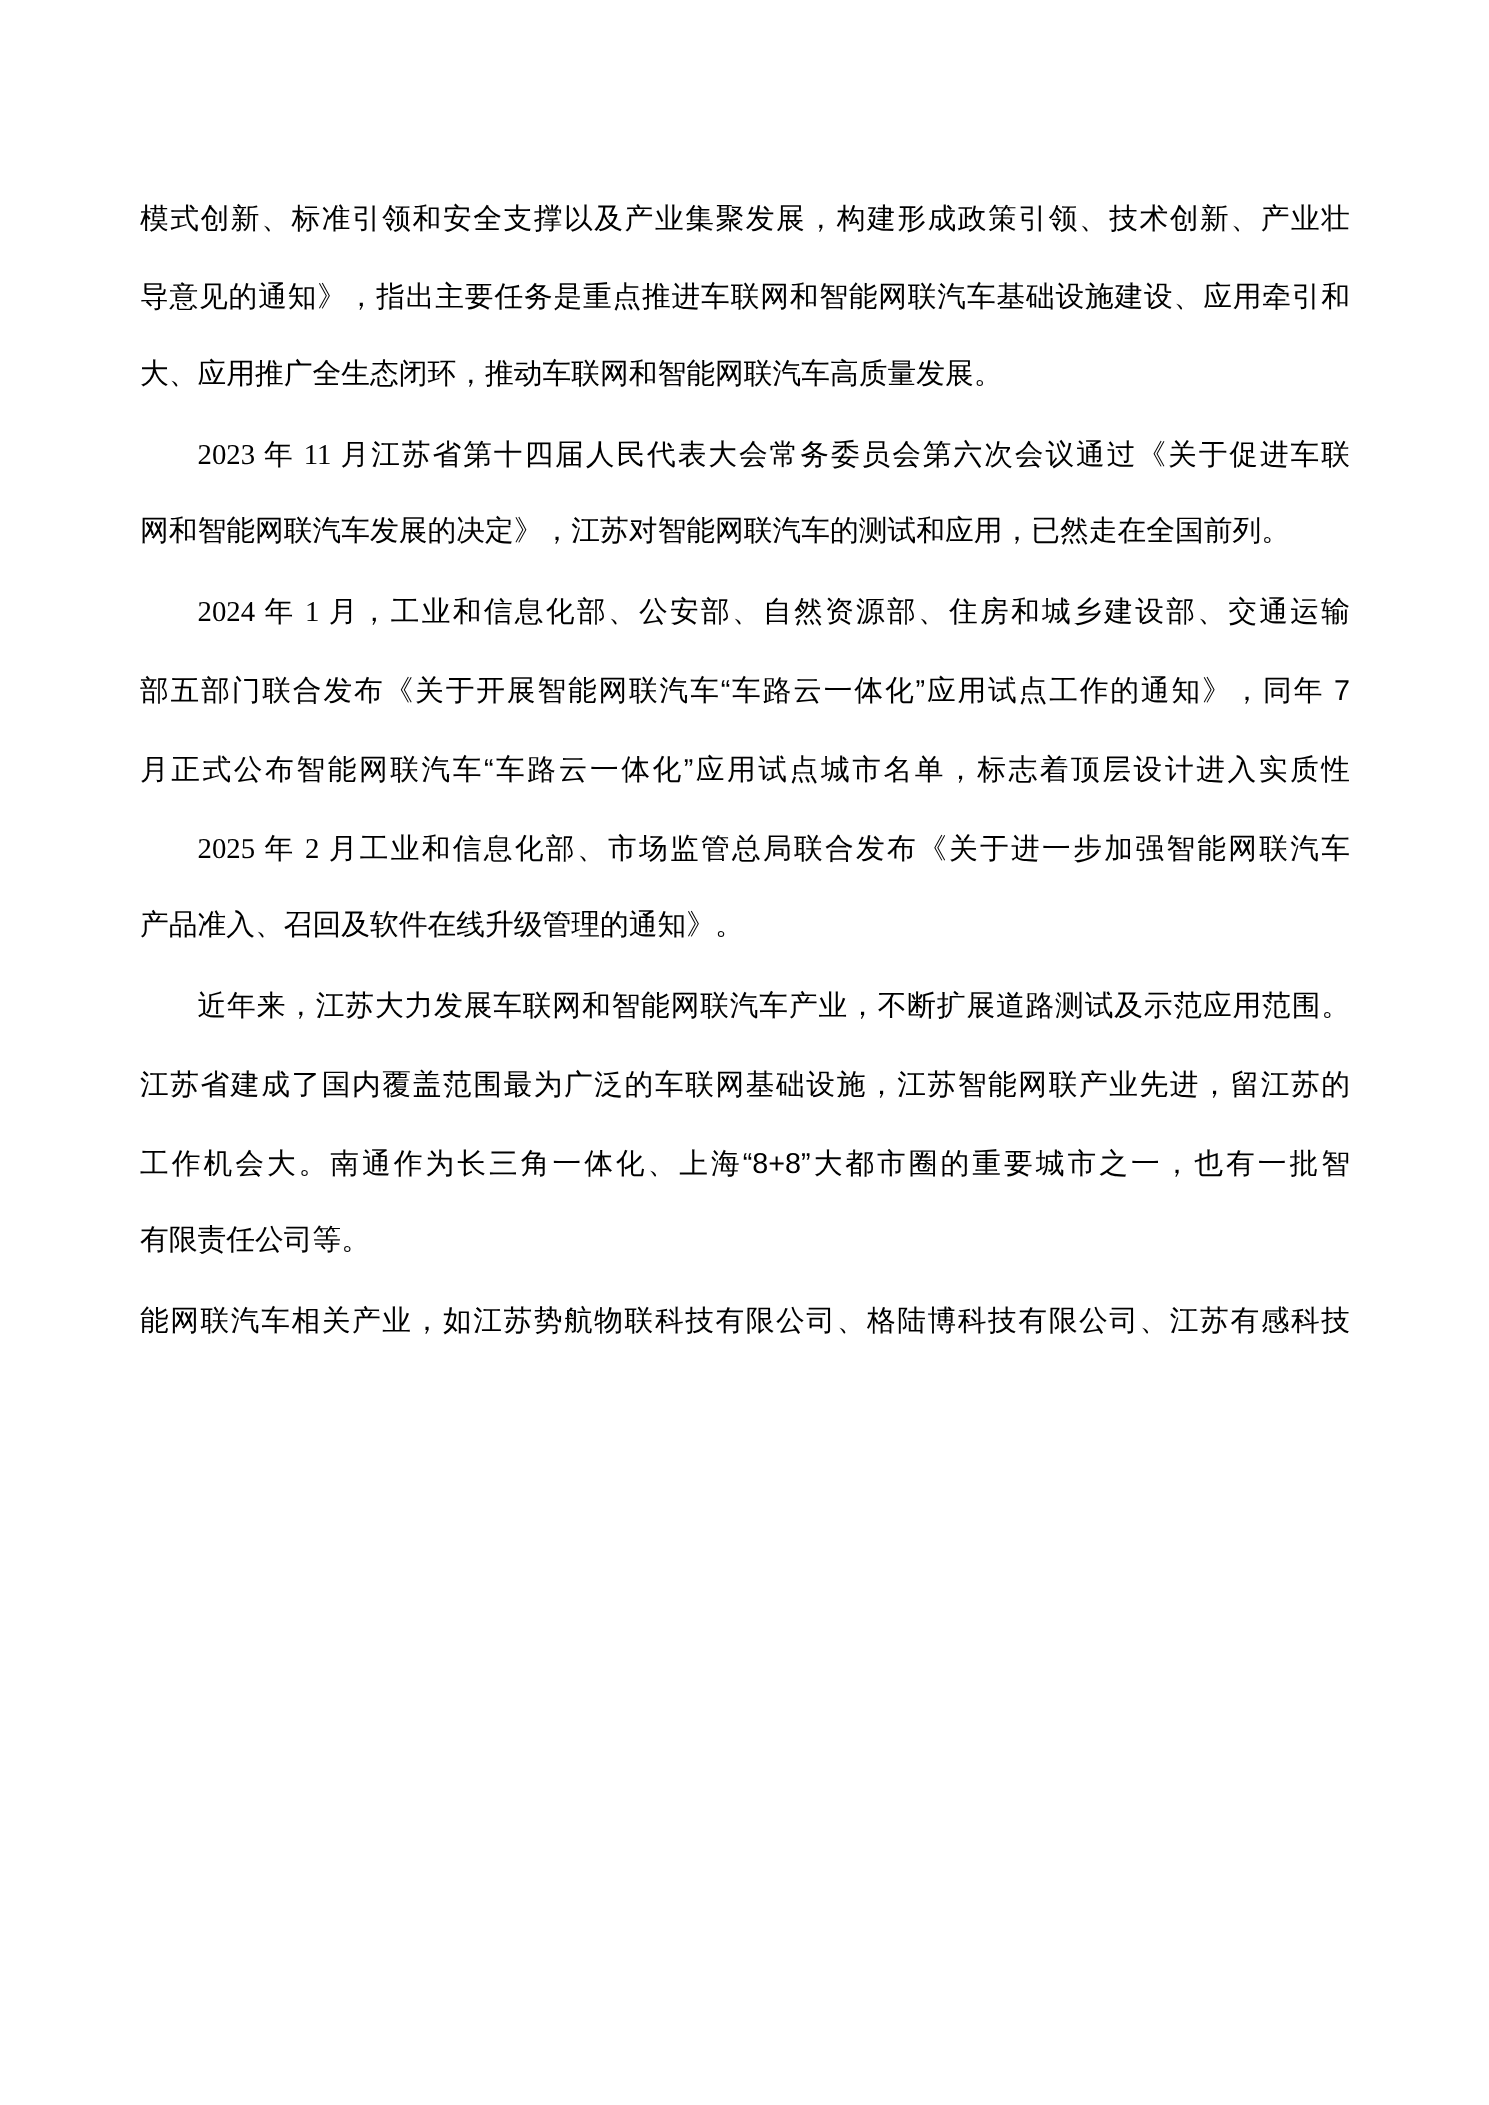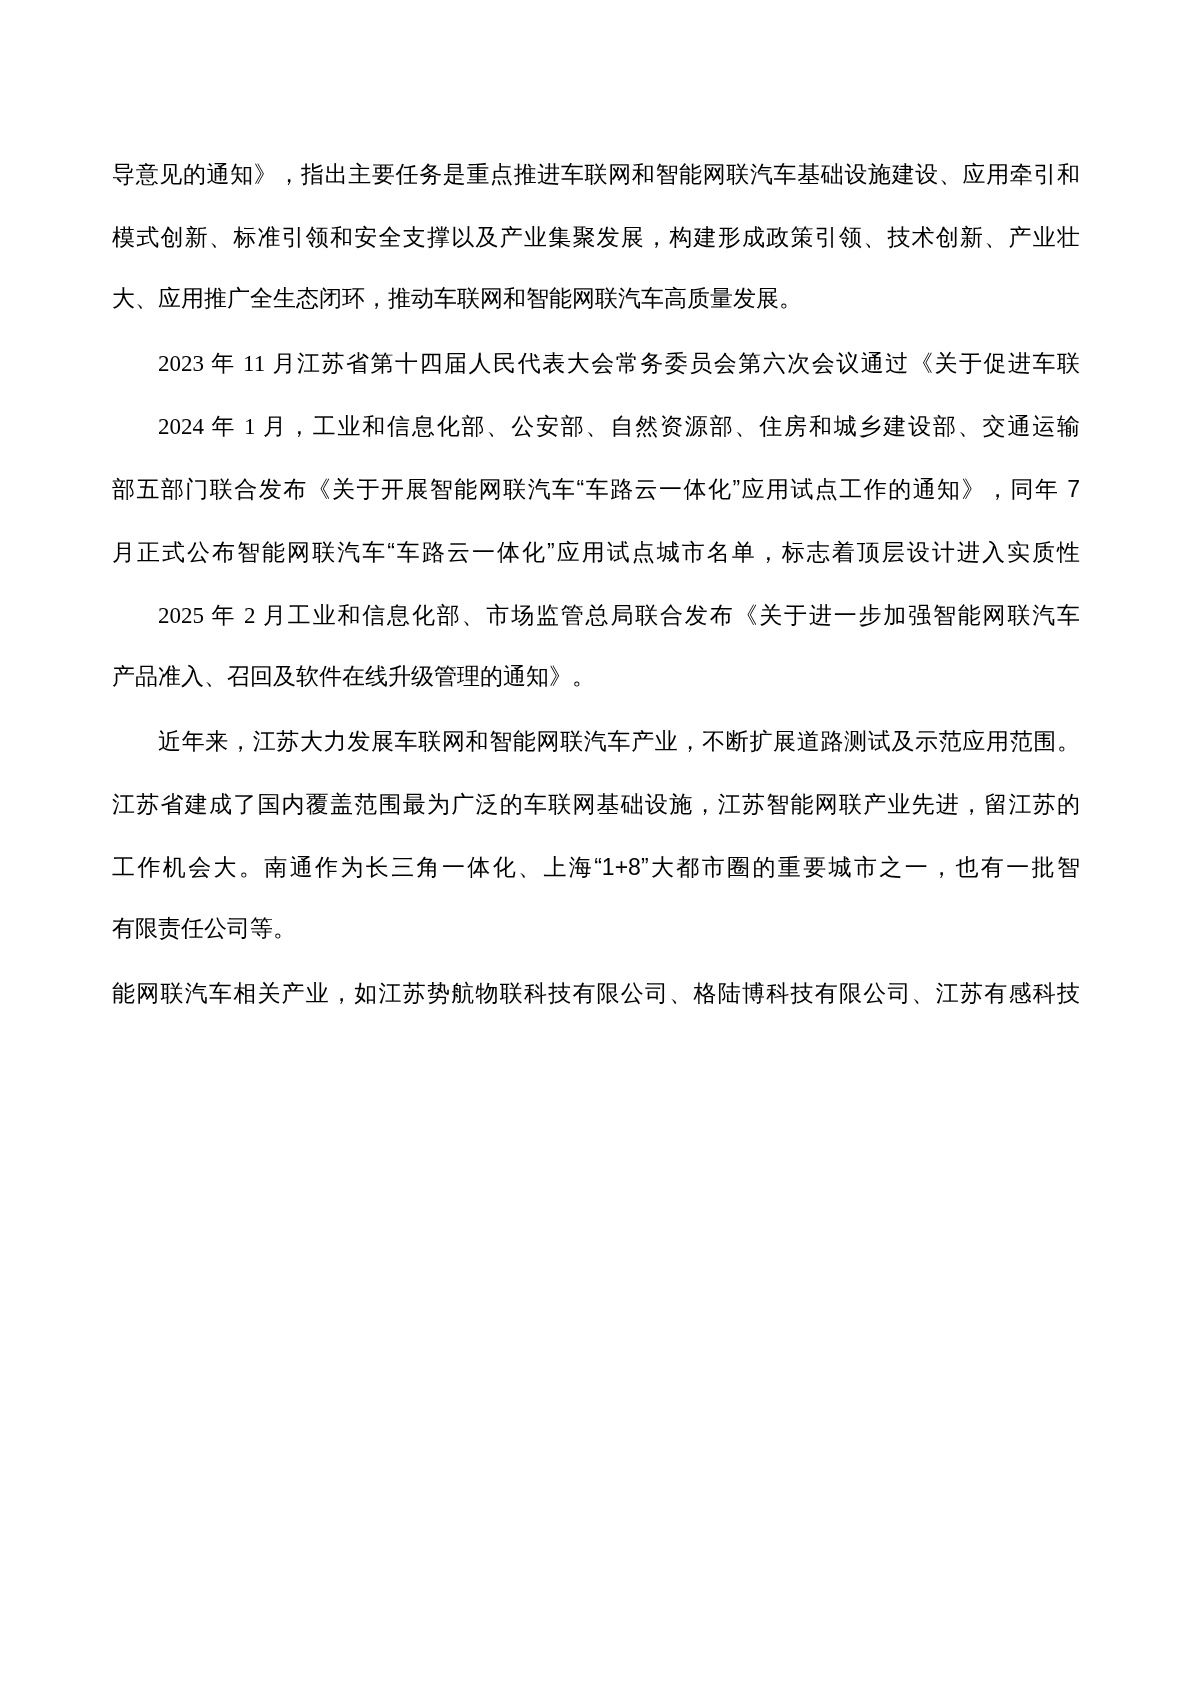--- a/index.html
+++ b/index.html
@@ -42,37 +42,38 @@
     text-indent: 46px;
     font-family: Liberation Serif, serif;
   }
 </style>
 </head>
 <body>
 
 <div class="page">
   <div class="content" id="doc-content">
       <div class="paragraph">
+        <div class="line">模式创新、标准引领和安全支撑以及产业集聚发展，构建形成政策引领、技术创新、产业壮</div>
         <div class="line">导意见的通知》，指出主要任务是重点推进车联网和智能网联汽车基础设施建设、应用牵引和</div>
-        <div class="line">模式创新、标准引领和安全支撑以及产业集聚发展，构建形成政策引领、技术创新、产业壮</div>
         <div class="line line-last">大、应用推广全生态闭环，推动车联网和智能网联汽车高质量发展。</div>
       </div>
       <div class="paragraph">
         <div class="line indent">2023 年 11 月江苏省第十四届人民代表大会常务委员会第六次会议通过《关于促进车联</div>
+        <div class="line line-last">网和智能网联汽车发展的决定》，江苏对智能网联汽车的测试和应用，已然走在全国前列。</div>
       </div>
       <div class="paragraph">
         <div class="line indent">2024 年 1 月，工业和信息化部、公安部、自然资源部、住房和城乡建设部、交通运输</div>
         <div class="line">部五部门联合发布《关于开展智能网联汽车“车路云一体化”应用试点工作的通知》，同年 7</div>
         <div class="line">月正式公布智能网联汽车“车路云一体化”应用试点城市名单，标志着顶层设计进入实质性</div>
       </div>
       <div class="paragraph">
         <div class="line indent">2025 年 2 月工业和信息化部、市场监管总局联合发布《关于进一步加强智能网联汽车</div>
         <div class="line line-last">产品准入、召回及软件在线升级管理的通知》。</div>
       </div>
       <div class="paragraph">
         <div class="line indent">近年来，江苏大力发展车联网和智能网联汽车产业，不断扩展道路测试及示范应用范围。</div>
         <div class="line">江苏省建成了国内覆盖范围最为广泛的车联网基础设施，江苏智能网联产业先进，留江苏的</div>
-        <div class="line">工作机会大。南通作为长三角一体化、上海“1+8”大都市圈的重要城市之一，也有一批智</div>
+        <div class="line">工作机会大。南通作为长三角一体化、上海“8+8”大都市圈的重要城市之一，也有一批智</div>
         <div class="line line-last">有限责任公司等。</div>
         <div class="line">能网联汽车相关产业，如江苏势航物联科技有限公司、格陆博科技有限公司、江苏有感科技</div>
       </div>
     </div>
 </div>
 
 </body></html>

